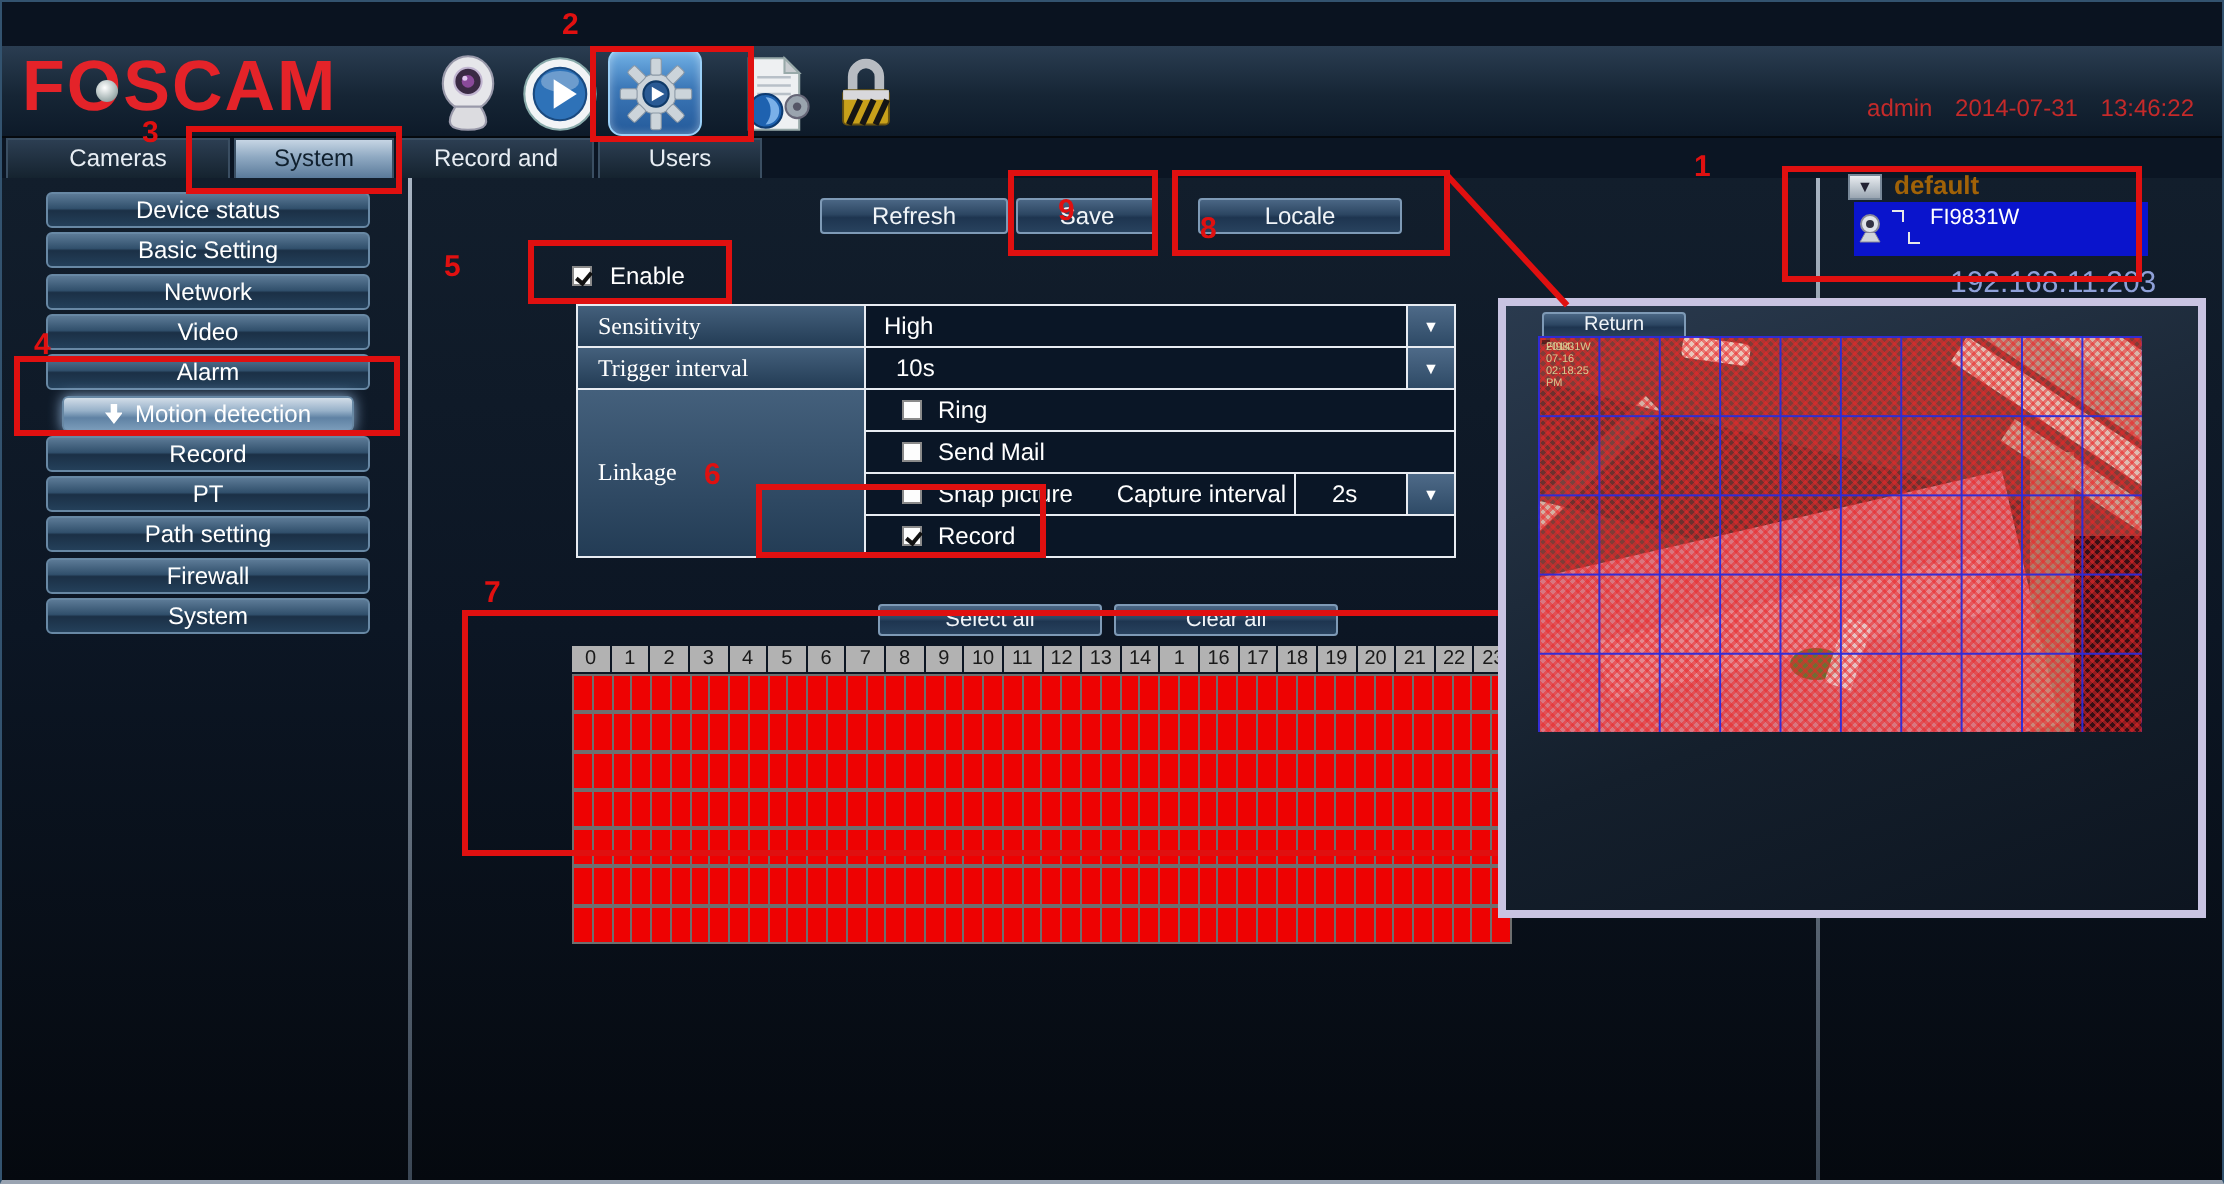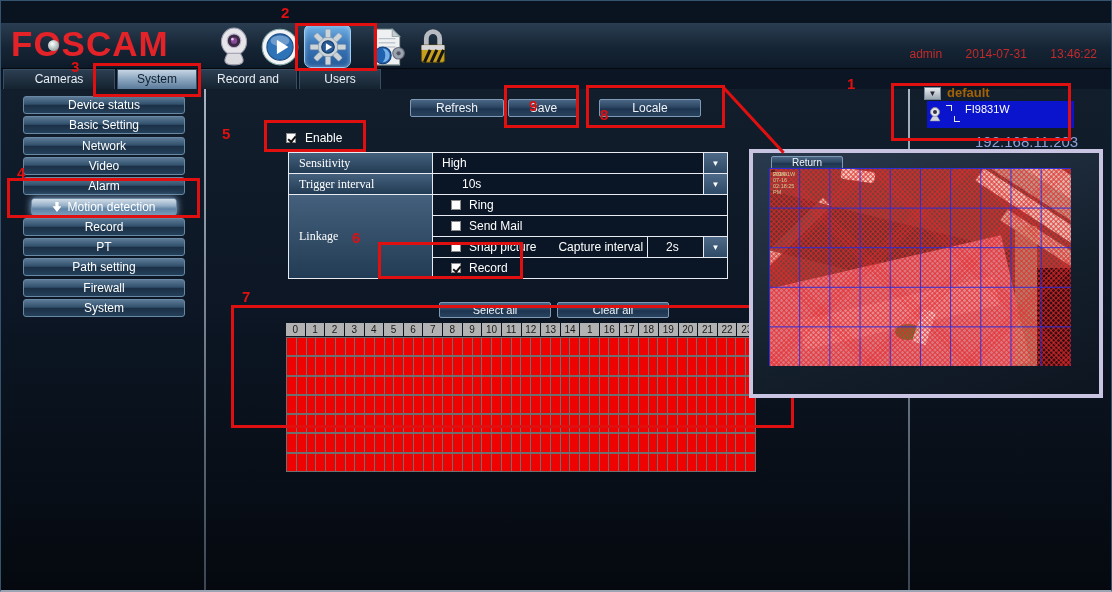--- a/index.html
+++ b/index.html
@@ -18,21 +18,21 @@
   #btn-min   { right:36px; background:linear-gradient(#2a4058,#101e2e); border:1px solid #3a5a74; }
   #btn-close { right:8px;  background:linear-gradient(#2a4058,#101e2e); border:1px solid #3a5a74; }
   
   #toolbar { position:absolute; left:0; top:22px; width:100%; height:46px;
     background:linear-gradient(180deg,#2a3d51 0%,#162535 55%,#0d1a29 100%); border-bottom:1px solid #05090e; }
   #logo { position:absolute; left:10px; top:1px; font-size:35px; font-weight:bold; color:#e42329;
     letter-spacing:1px; transform:scaleY(1.02); }
   #logo-dot { position:absolute; left:47px; top:17px; width:11px; height:11px; border-radius:50%;
     background:radial-gradient(circle at 40% 35%, #fff, #9aa 70%, #667); }
   #session { position:absolute; right:14px; bottom:7px; color:#c42a2a; font-size:12px; }
-  #session span { margin-left:20px; }
+  #session span { margin-left:8px; }
   .tool-icon { position:absolute; top:3px; width:42px; height:42px; }
   #icon-cameras  { left:212px; }
   #icon-playback { left:258px; }
   #icon-settings-wrap { position:absolute; left:303px; top:1px; width:47px; height:44px; border-radius:7px;
     background:linear-gradient(180deg,#74b4e8 0%,#3c78b8 45%,#245a9a 100%);
     border:1px solid #9ad0f8; box-shadow:inset 0 0 4px rgba(255,255,255,.4); }
   #icon-record-alarm { left:365px; }
   #icon-lock { left:411px; }
   
   #tabs { position:absolute; left:0; top:68px; width:100%; height:20px; background:#0b1523; }
@@ -102,21 +102,21 @@
     font-size:8px; line-height:11px; text-align:center; cursor:default; }
   #tree-group-label { position:absolute; left:946px; top:84px; color:#a16207; font-size:13px; font-weight:bold; }
   #cam-row { position:absolute; left:926px; top:100px; width:147px; height:27px; background:#0a14cc; cursor:default; }
   #cam-icon { position:absolute; left:1px; top:5px; width:16px; height:16px; }
   .tree-elbow { position:absolute; width:6px; height:6px; }
   #elbow1 { left:19px; top:4px;  border-top:1px solid #e8e8e8; border-right:1px solid #e8e8e8; }
   #elbow2 { left:27px; top:15px; border-left:1px solid #e8e8e8; border-bottom:1px solid #e8e8e8; }
   #cam-name { position:absolute; left:38px; top:2px;  color:#fff; font-size:11px; }
   #cam-ip   { position:absolute; left:48px; top:32px; color:#8fa0d8; font-size:15px; }
   
-  #preview { position:absolute; left:748px; top:148px; width:354px; height:249px; z-index:6;
+  #preview { position:absolute; left:748px; top:148px; width:354px; height:310px; z-index:6;
     background:linear-gradient(160deg,#2a3a4e 0%,#141f2c 60%,#0d1520 100%);
     border:4px solid #c9c4e2; }
   #btn-return { position:absolute; left:18px; top:3px; width:72px; height:14px; font-size:10px; line-height:12px; }
   #video { position:absolute; left:16px; top:15px; width:302px; height:198px; overflow:hidden; background:#6e4038; }
   #video div { position:absolute; }
   .v-beam { transform:rotate(33deg); }
   #vb1 { left:150px; top:-24px; width:200px; height:26px; background:#d8d0c0; }
   #vb2 { left:168px; top:14px;  width:210px; height:18px; background:#b4a896; }
   #vb3 { left:196px; top:48px;  width:180px; height:15px; background:#e0dacb; }
   #vb4 { left:222px; top:84px;  width:160px; height:13px; background:#c6b8a4; }
@@ -260,21 +260,21 @@
     <span>Enable</span>
   </div>
 
   <div id="ftable">
     <div class="flabel" style="top:0;height:21px;">Sensitivity</div>
     <div class="fval" style="top:0;height:21px;padding-left:9px;">
       <span>High</span>
       <span class="dd">▼</span>
     </div>
     <div class="flabel" style="top:21px;height:21px;">Trigger interval</div>
-    <div class="fval" style="top:21px;height:21px;padding-left:29px;">
+    <div class="fval" style="top:21px;height:21px;padding-left:15px;">
       <span>10s</span>
       <span class="dd">▼</span>
     </div>
     <div class="flabel" style="top:42px;height:83px;border-bottom:none;">Linkage</div>
     <div id="linkage-rows">
         <div class="lrow" style="top: 42px;">
           <span class="cb"></span>
           <span>Ring</span>
         </div>
         <div class="lrow" style="top: 63px;">

